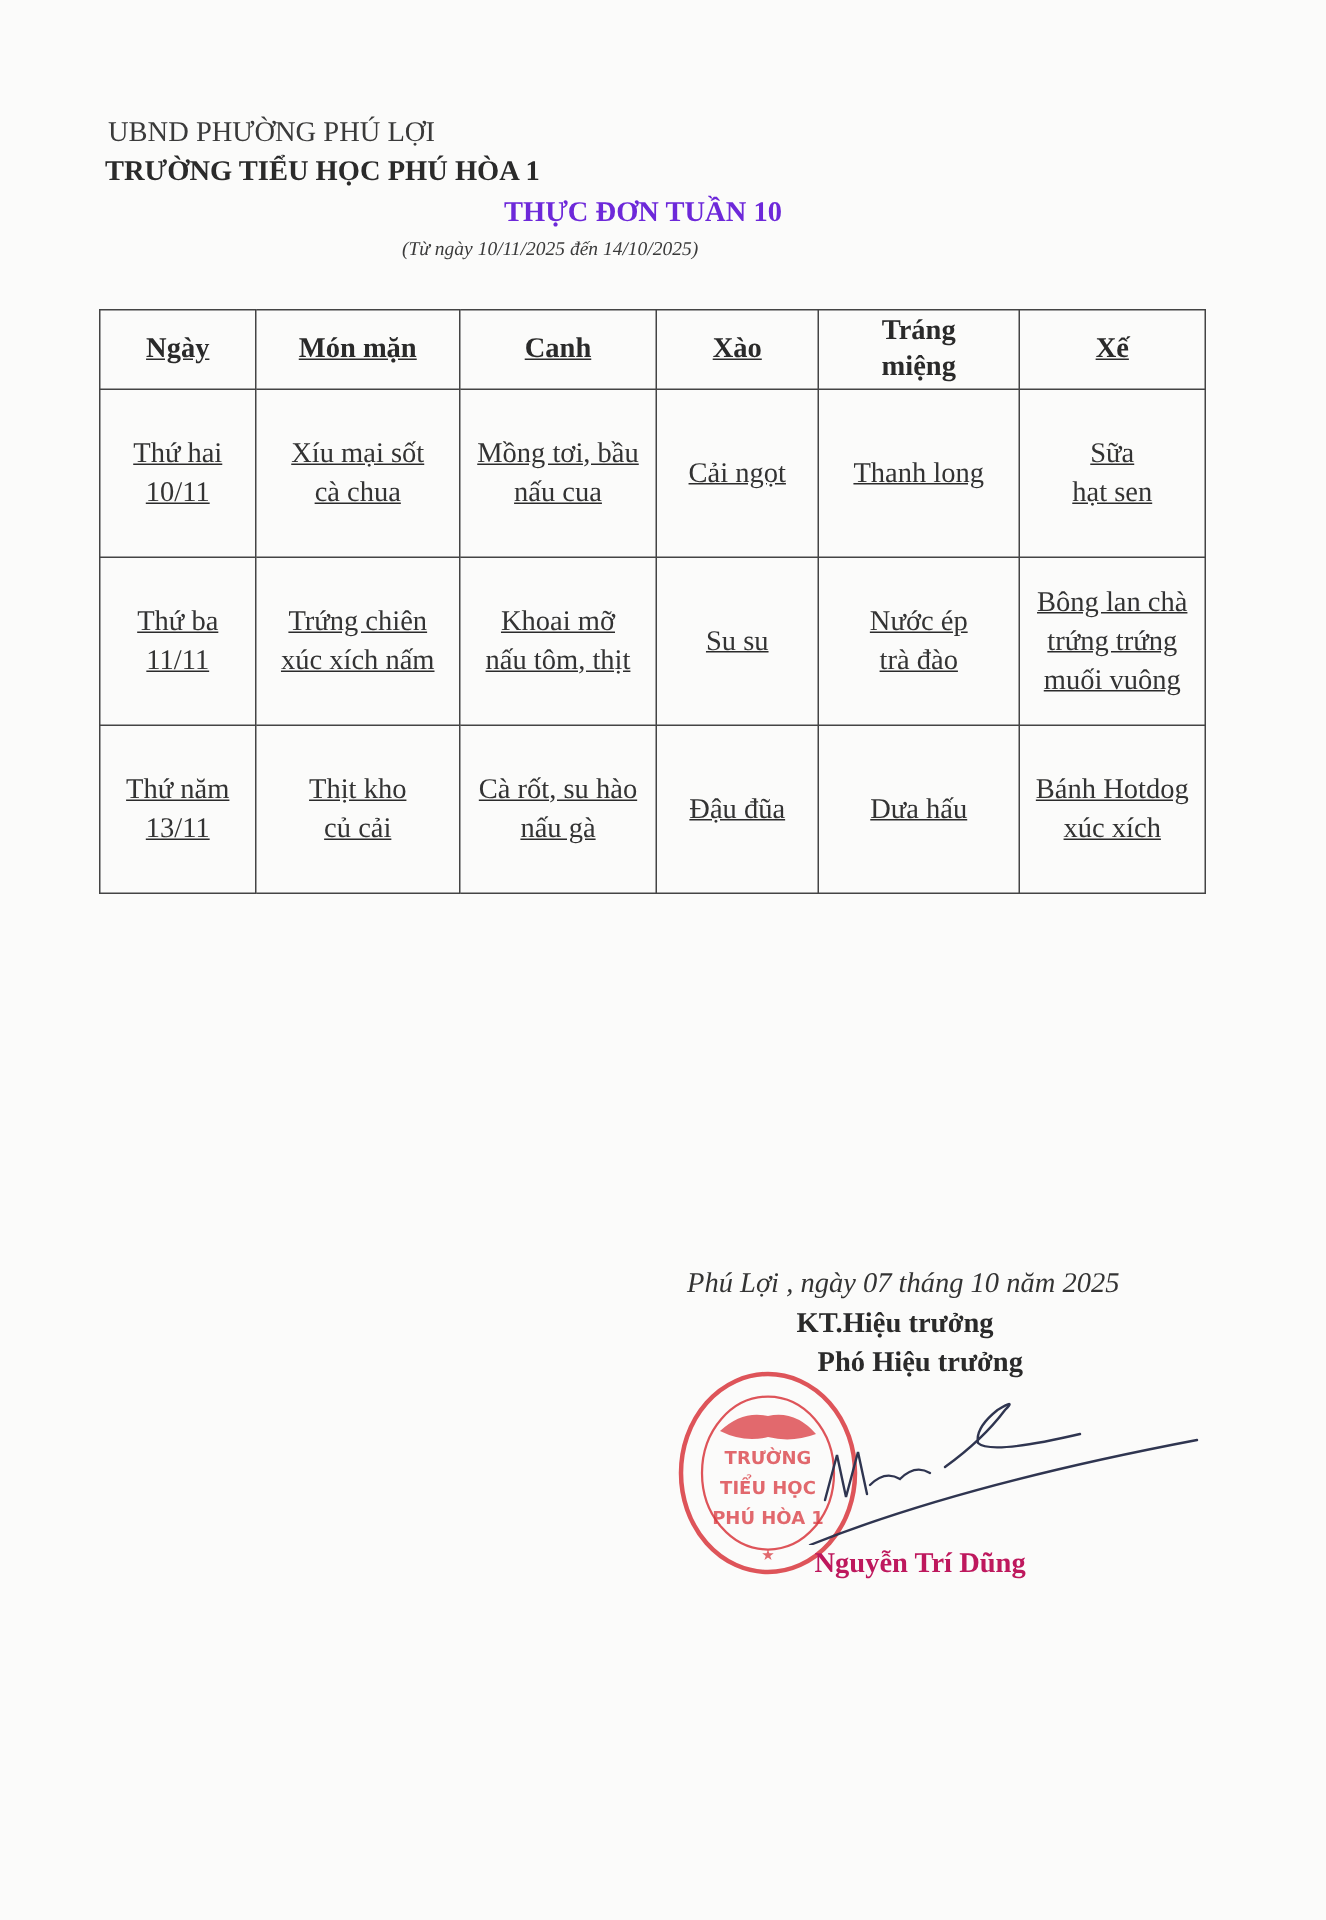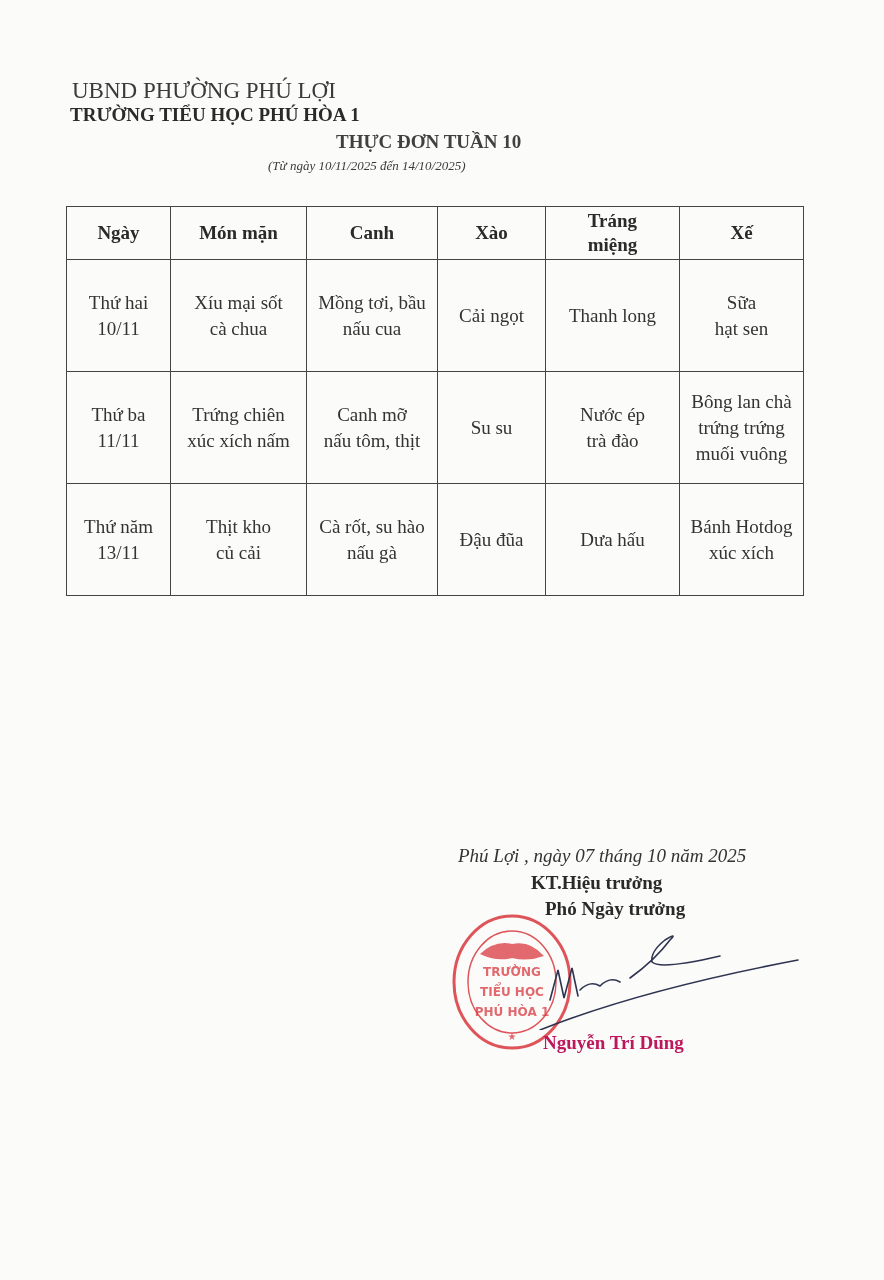--- a/index.html
+++ b/index.html
@@ -1,28 +1,28 @@
 <!DOCTYPE html>
 <html><head>
 <meta charset="utf-8">
 <style>
   html, body { margin:0; padding:0; }
   body {
     width:884px; height:1280px; background:#fbfbfa; position:relative; overflow:hidden;
     font-family:"Liberation Serif", "DejaVu Serif", serif; color:#2b2b2b;
   }
   .abs { position:absolute; }
-  .org { left:72px; top:78px; font-size:23px; color:#3a3a3a; }
+  .org { left:72px; top:78px; font-size:19px; color:#3a3a3a; }
   .school { left:70px; top:104px; font-size:19px; font-weight:bold; color:#2a2a2a; }
-  .title { left:336px; top:131px; font-size:19px; font-weight:bold; color:#404040; }
+  .title { left:336px; top:131px; font-size:19px; font-weight:bold; color:#6d28d9; }
   .range { left:268px; top:158px; font-size:13px; font-style:italic; color:#3a3a3a; }
 
   table.menu {
     position:absolute; left:66px; top:206px; border-collapse:collapse;
-    table-layout:fixed; width:737px;
+    table-layout:fixed; width:737px;text-decoration:underline;
   }
   table.menu td, table.menu th {
     border:1.5px solid #444; text-align:center; vertical-align:middle;
     font-size:19px; line-height:26px; padding:0 2px; color:#333;
   }
   table.menu th { font-weight:bold; height:52px; line-height:24px; color:#2a2a2a; }
   table.menu td { height:111px; }
   .c1 { width:104px; } .c2 { width:136px; } .c3 { width:131px; }
   .c4 { width:108px; } .c5 { width:134px; } .c6 { width:124px; }
 
@@ -88,21 +88,21 @@
       <tr>
         <td>
           <div>Thứ ba</div>
           <div>11/11</div>
         </td>
         <td>
           <div>Trứng chiên</div>
           <div>xúc xích nấm</div>
         </td>
         <td>
-          <div>Canh mỡ</div>
+          <div>Khoai mỡ</div>
           <div>nấu tôm, thịt</div>
         </td>
         <td>
           <div>Su su</div>
         </td>
         <td>
           <div>Nước ép</div>
           <div>trà đào</div>
         </td>
         <td>
@@ -133,21 +133,21 @@
         <td>
           <div>Bánh Hotdog</div>
           <div>xúc xích</div>
         </td>
       </tr>
     </tbody>
 </table>
 
 <div class="abs place">Phú Lợi , ngày 07 tháng 10 năm 2025</div>
 <div class="abs kt">KT.Hiệu trưởng</div>
-<div class="abs pho">Phó Ngày trưởng</div>
+<div class="abs pho">Phó Hiệu trưởng</div>
 
 <svg class="abs stamp" viewBox="0 0 124 140">
   <g fill="none" stroke="#d9383e" opacity="0.85">
     <ellipse cx="62" cy="70" rx="58" ry="66" stroke-width="3"></ellipse>
     <ellipse cx="62" cy="70" rx="44" ry="51" stroke-width="1.5"></ellipse>
   </g>
   <path d="M30 42 Q45 28 62 32 Q80 28 94 44 Q78 50 62 46 Q46 50 30 42Z" fill="#d9383e" opacity="0.75"></path>
   <g fill="#d9383e" opacity="0.75" font-family="DejaVu Sans, sans-serif" font-size="12" font-weight="bold" text-anchor="middle">
     <text x="62" y="64">TRƯỜNG</text>
     <text x="62" y="84">TIỂU HỌC</text>

